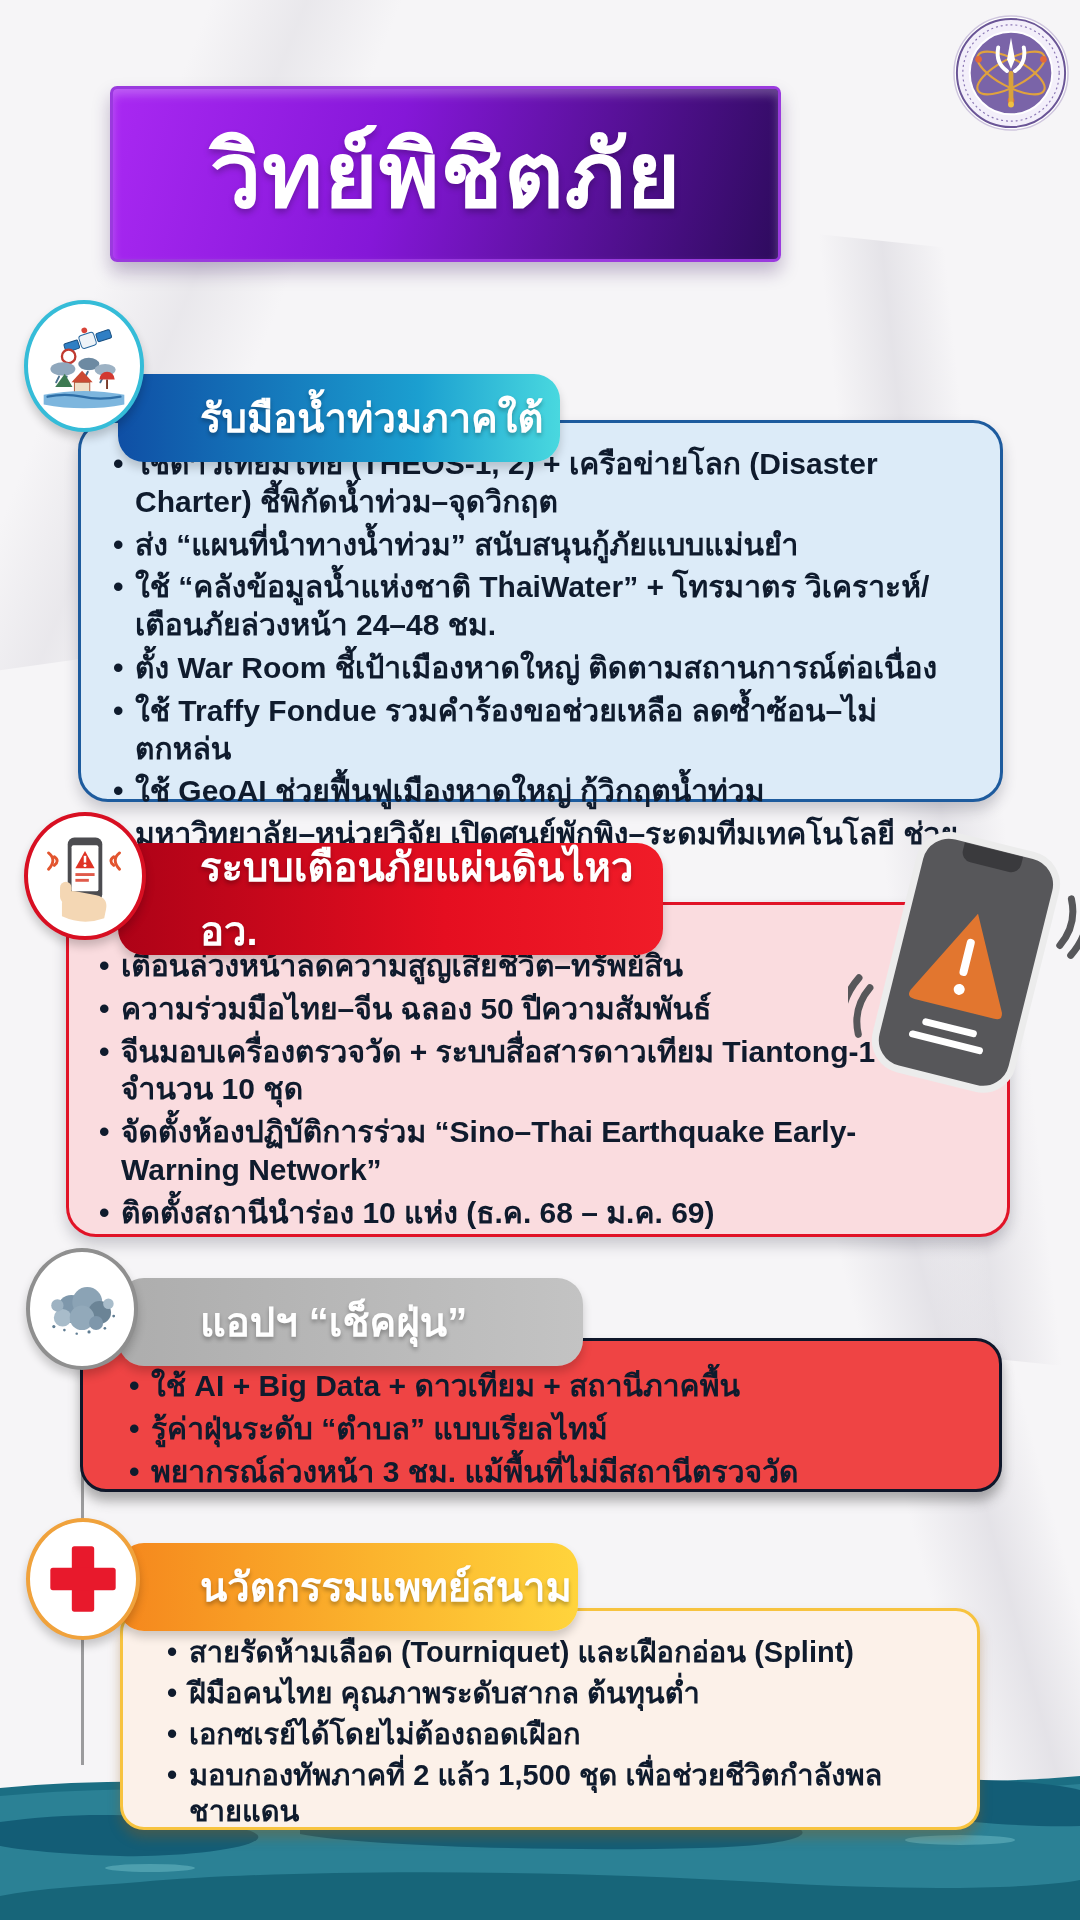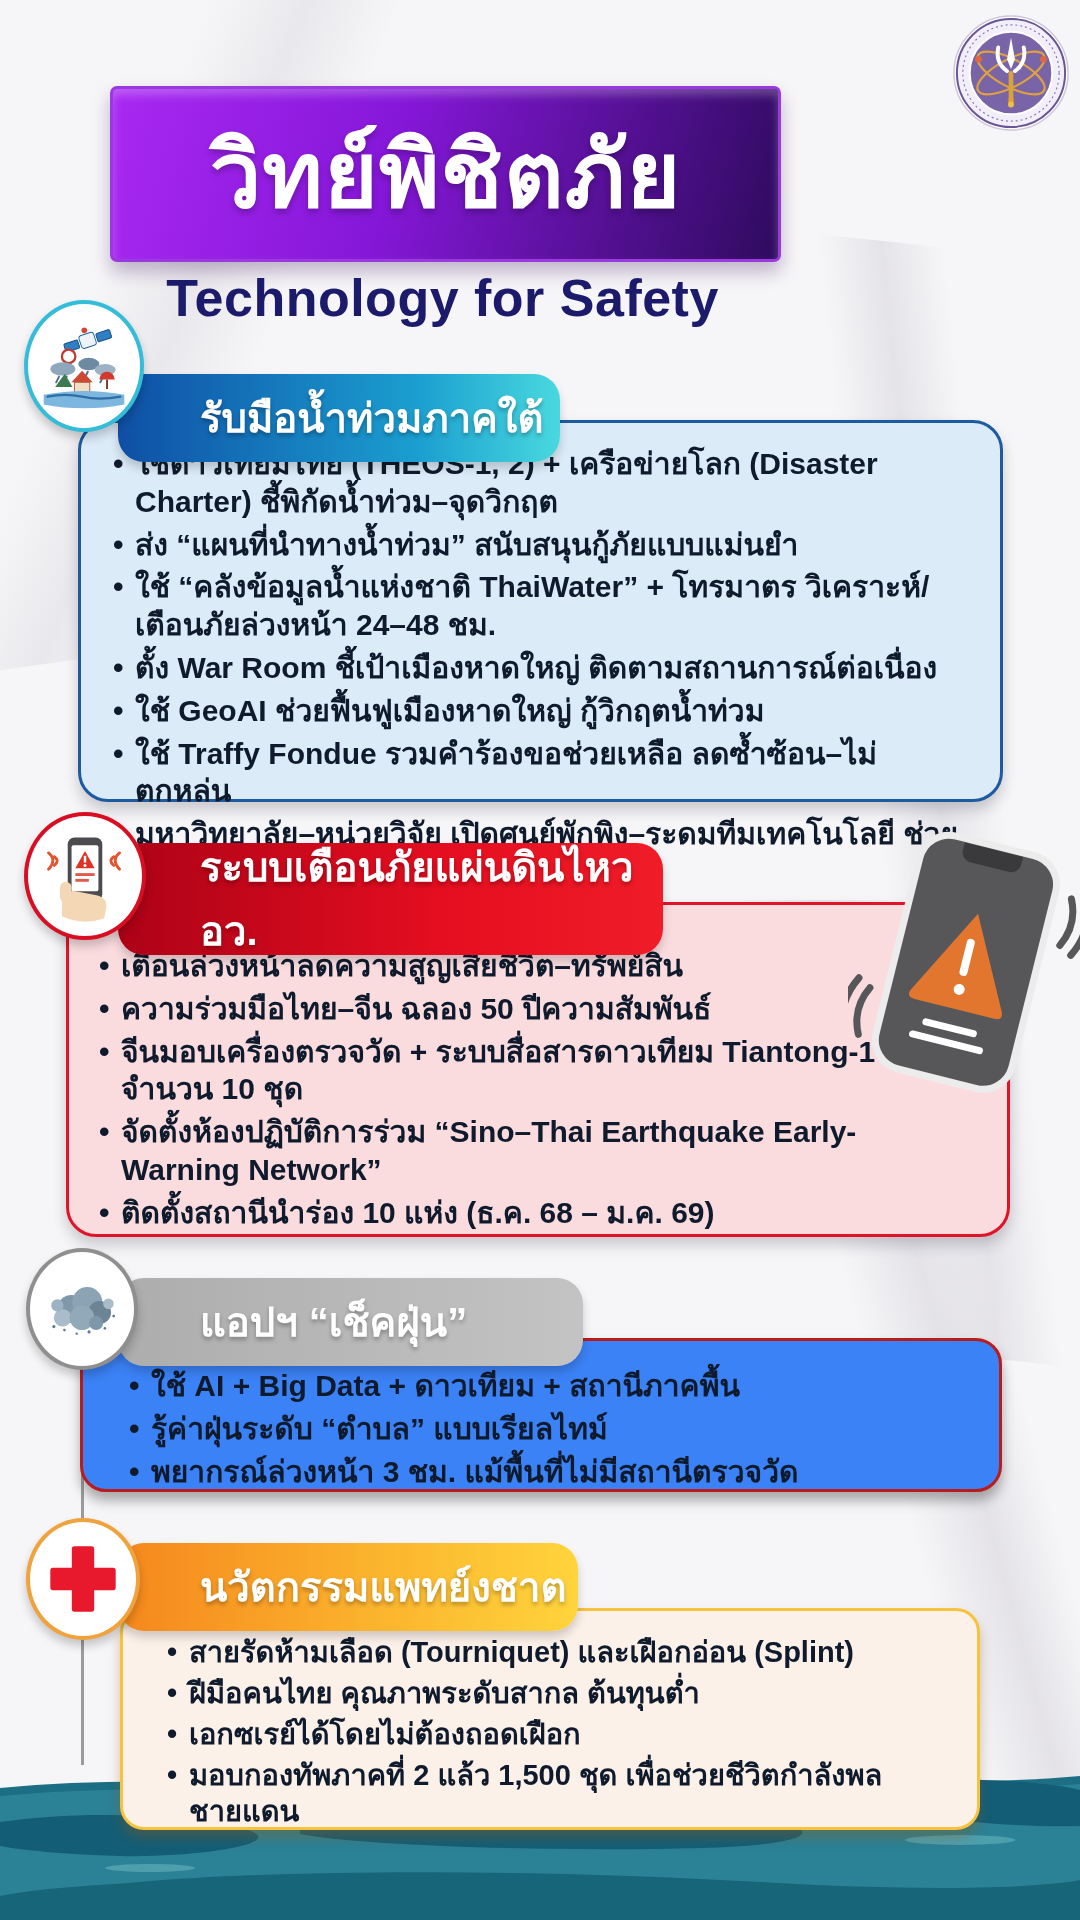--- a/index.html
+++ b/index.html
@@ -63,22 +63,22 @@
 
   
   .card-quake{left:66px;top:902px;width:944px;height:335px;background:#fadcdf;
     border:3px solid #e11327;padding:42px 34px 10px 28px;}
   .pill-quake{left:118px;top:843px;width:545px;height:112px;
     background:linear-gradient(90deg,#ad0217 0%,#e50e20 60%,#f01c28 100%);}
   .circle-quake{left:24px;top:812px;width:122px;height:128px;border:4px solid #d80f22;}
   .phone-illu{position:absolute;left:848px;top:820px;width:232px;height:300px;z-index:4;}
 
   
-  .card-dust{left:80px;top:1338px;width:922px;height:154px;background:#3b82f6;
-    border:3px solid #b91c1c;border-radius:26px;padding:26px 28px 8px 44px;
+  .card-dust{left:80px;top:1338px;width:922px;height:154px;background:#ef4444;
+    border:3px solid #0f172a;border-radius:26px;padding:26px 28px 8px 44px;
     box-shadow:0 9px 12px rgba(80,80,80,.45);}
   .pill-dust{left:118px;top:1278px;width:465px;height:88px;
     background:linear-gradient(90deg,#adadad 0%,#c3c3c3 100%);}
   .circle-dust{left:26px;top:1248px;width:112px;height:122px;border:4px solid #8f8f8f;}
 
   
   .card-medic{left:120px;top:1608px;width:860px;height:222px;background:#fcf1e9;
     border:3px solid #f7c33f;border-radius:24px;padding:24px 26px 8px 42px;
     box-shadow:0 8px 12px rgba(150,90,20,.35);}
   .card-medic li{font-size:29px;line-height:1.24;}
@@ -115,30 +115,29 @@
       <path d="M60 24 L64 46 L60 56 L56 46 Z" fill="#ffffff"></path>
       <path d="M47 34 Q44 50 56 58" fill="none" stroke="#ffffff" stroke-width="4" stroke-linecap="round"></path>
       <path d="M73 34 Q76 50 64 58" fill="none" stroke="#ffffff" stroke-width="4" stroke-linecap="round"></path>
       <circle cx="60" cy="92" r="3" fill="#f0c040"></circle>
     </svg>
   </div>
 
   <div class="title-pill">
     <span class="title-text">วิทย์พิชิตภัย</span>
   </div>
-  <div class="subtitle">Technology for Safety</div>
 
   <div class="card card-flood">
     <ul class="bullets">
       <li>ใช้ดาวเทียมไทย (THEOS-1, 2) + เครือข่ายโลก (Disaster Charter) ชี้พิกัดน้ำท่วม–จุดวิกฤต</li>
       <li>ส่ง “แผนที่นำทางน้ำท่วม” สนับสนุนกู้ภัยแบบแม่นยำ</li>
       <li>ใช้ “คลังข้อมูลน้ำแห่งชาติ ThaiWater” + โทรมาตร วิเคราะห์/เตือนภัยล่วงหน้า 24–48 ชม.</li>
       <li>ตั้ง War Room ชี้เป้าเมืองหาดใหญ่ ติดตามสถานการณ์ต่อเนื่อง</li>
+      <li>ใช้ Traffy Fondue รวมคำร้องขอช่วยเหลือ ลดซ้ำซ้อน–ไม่ตกหล่น</li>
       <li>ใช้ GeoAI ช่วยฟื้นฟูเมืองหาดใหญ่ กู้วิกฤตน้ำท่วม</li>
-      <li>ใช้ Traffy Fondue รวมคำร้องขอช่วยเหลือ ลดซ้ำซ้อน–ไม่ตกหล่น</li>
       <li>มหาวิทยาลัย–หน่วยวิจัย เปิดศูนย์พักพิง–ระดมทีมเทคโนโลยี ช่วยประชาชน</li>
     </ul>
   </div>
   <div class="pill pill-flood">
     <span>รับมือน้ำท่วมภาคใต้</span>
   </div>
   <div class="circle circle-flood">
     <svg viewBox="0 0 100 100" width="96" height="104">
       <g transform="rotate(-18 55 24)">
         <rect x="29" y="19" width="15" height="9" rx="1.5" fill="#2f7fc4" stroke="#174e80"></rect>
@@ -251,21 +250,21 @@
 
   <div class="card card-medic">
     <ul class="bullets">
       <li>สายรัดห้ามเลือด (Tourniquet) และเฝือกอ่อน (Splint)</li>
       <li>ฝีมือคนไทย คุณภาพระดับสากล ต้นทุนต่ำ</li>
       <li>เอกซเรย์ได้โดยไม่ต้องถอดเฝือก</li>
       <li>มอบกองทัพภาคที่ 2 แล้ว 1,500 ชุด เพื่อช่วยชีวิตกำลังพลชายแดน</li>
     </ul>
   </div>
   <div class="pill pill-medic">
-    <span>นวัตกรรมแพทย์งชาต</span>
+    <span>นวัตกรรมแพทย์สนาม</span>
   </div>
   <div class="circle circle-medic">
     <svg viewBox="0 0 100 100" width="86" height="86">
       <rect x="37" y="12" width="26" height="76" rx="3" fill="#e8192c"></rect>
       <rect x="12" y="37" width="76" height="26" rx="3" fill="#e8192c"></rect>
     </svg>
   </div>
 
   <div class="water">
     <svg viewBox="0 0 1080 158" width="1080" height="158" preserveAspectRatio="none">

